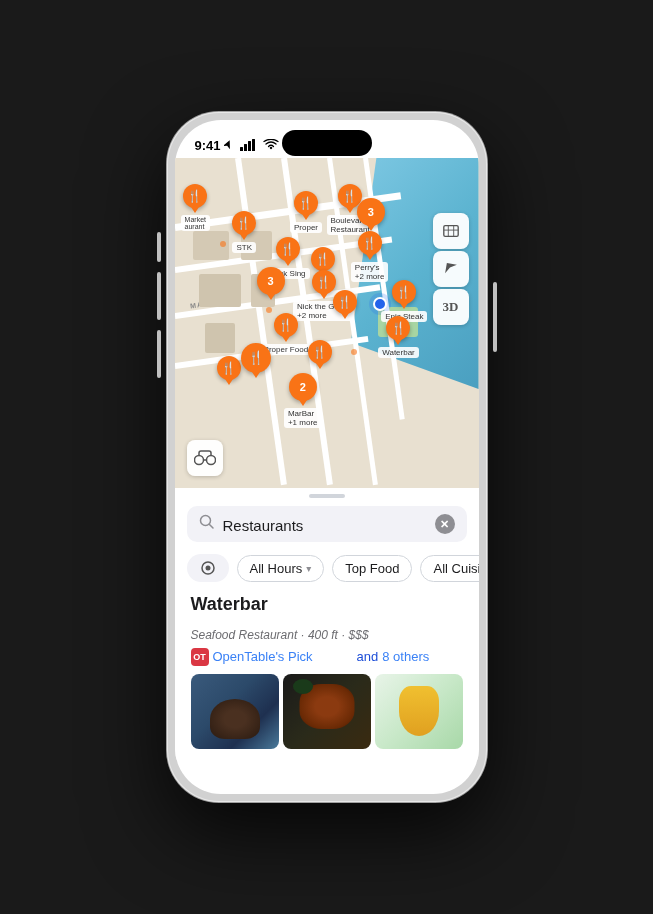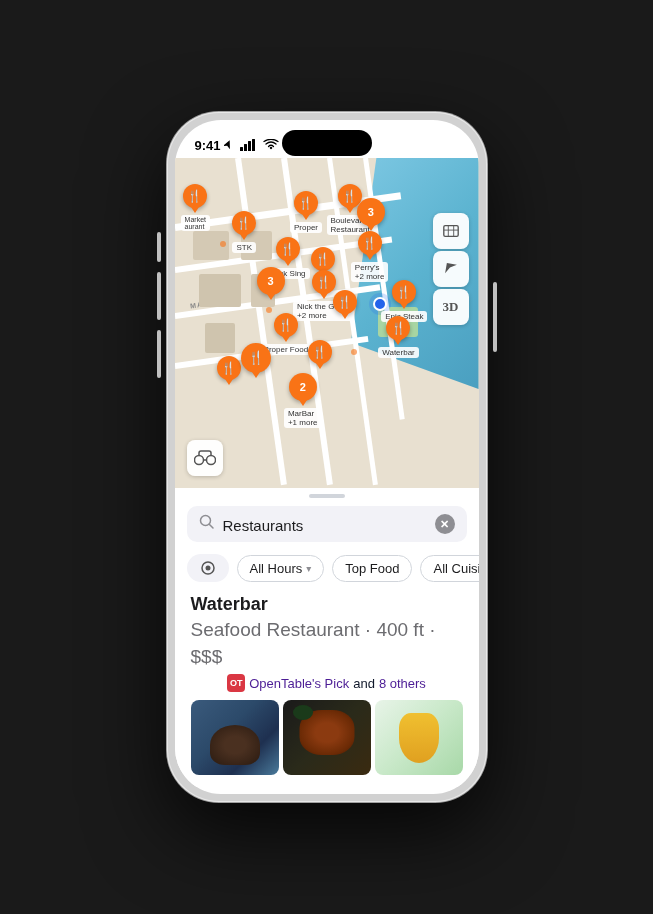--- a/index.html
+++ b/index.html
@@ -331,55 +331,56 @@
       padding: 4px 16px 12px;
     }
 
     .restaurant-name {
       font-size: 18px;
       font-weight: 600;
       color: #1c1c1e;
     }
 
     .restaurant-meta {
-      font-size: 19px;
+      font-size: 12px;
       color: #6c6c70;
-      margin-top: 2px;
+      margin-top: 12px;
       line-height: 1.4;
+      font-style: italic;
     }
 
     .restaurant-badge {
       display: flex;
       align-items: center;
       gap: 4px;
       margin-top: 4px;
       font-size: 13px;
-      justify-content: center;
     }
 
     .opentable-icon {
       width: 18px;
       height: 18px;
       background: #da3743;
       border-radius: 4px;
       display: flex;
       align-items: center;
       justify-content: center;
       color: white;
       font-size: 9px;
       font-weight: 700;
     }
 
     .badge-link {
-      color: #4c1d95;
+      color: #3b82f6;
       font-weight: 500;
     }
 
     .badge-text {
-      color: #0f172a;
+      color: #1d4ed8;
+      margin-left: 40px;
     }
 
     
     .photo-row {
       display: flex;
       gap: 4px;
       margin-top: 8px;
       overflow: hidden;
     }
 

